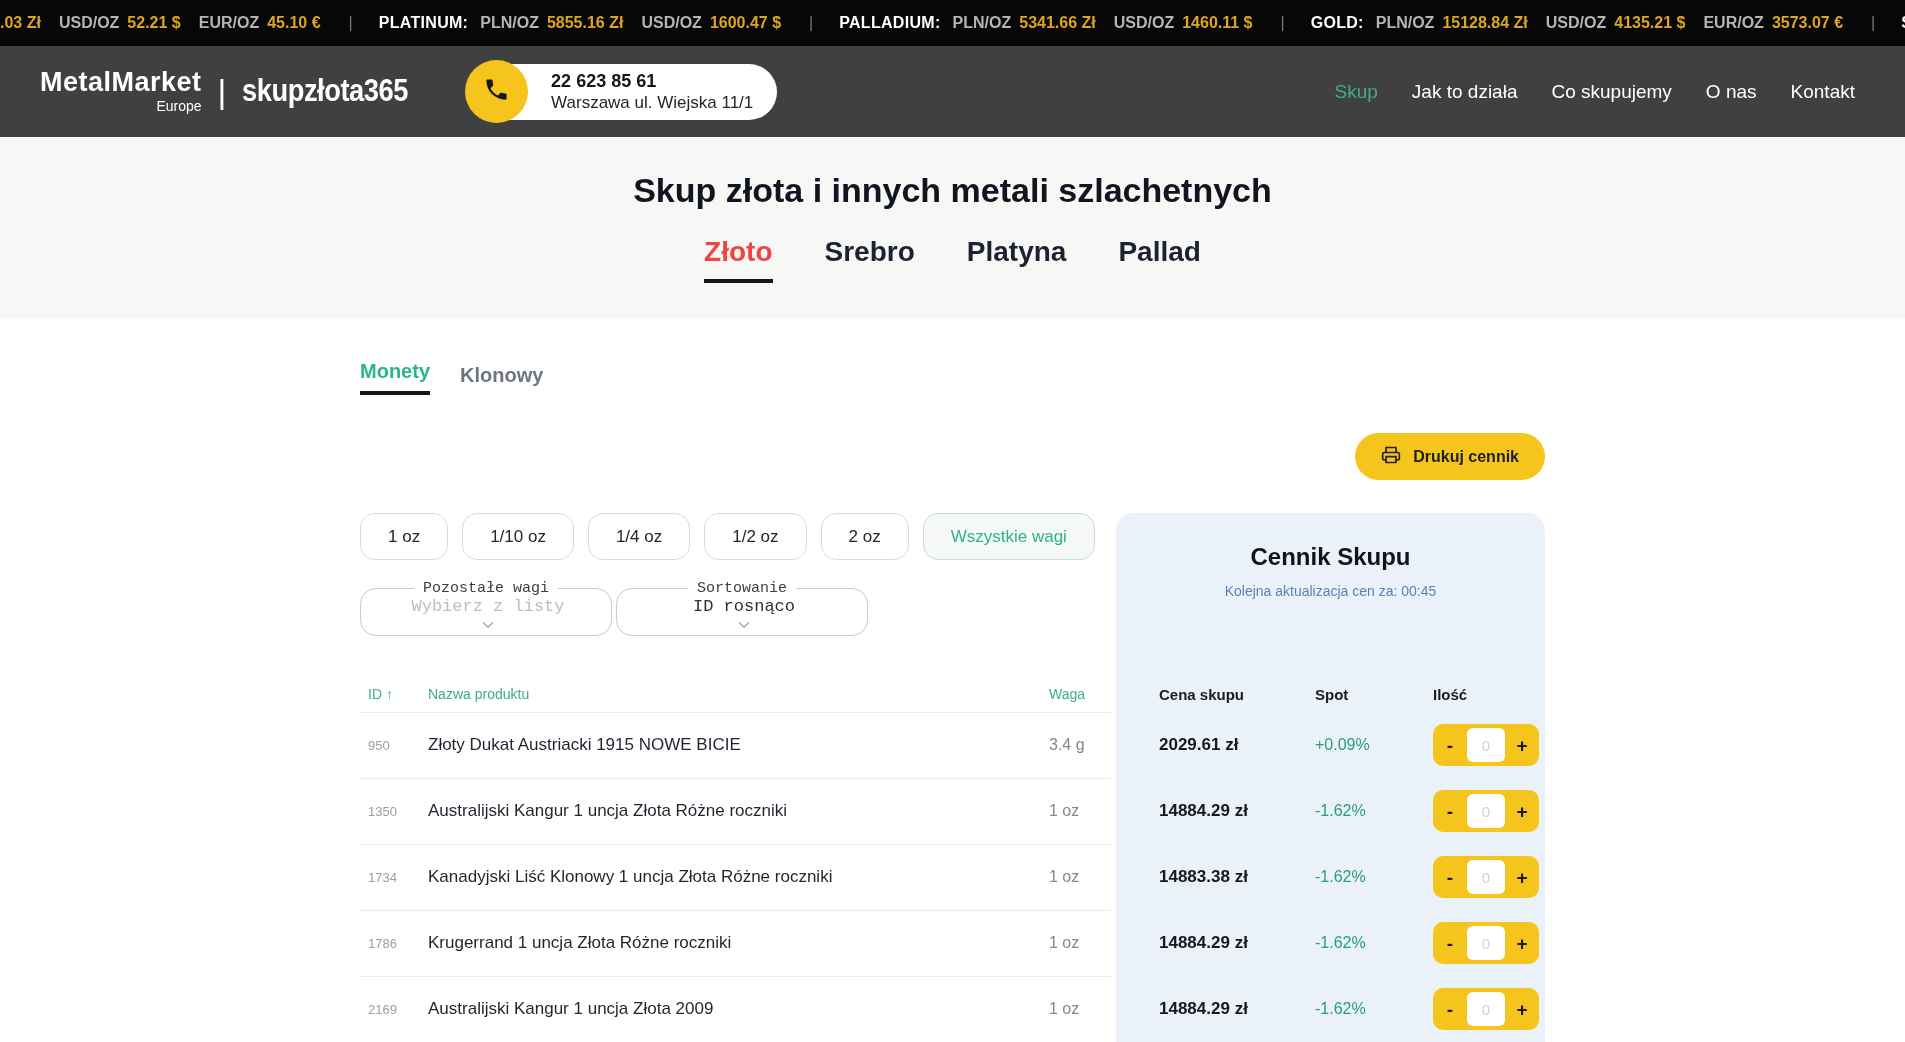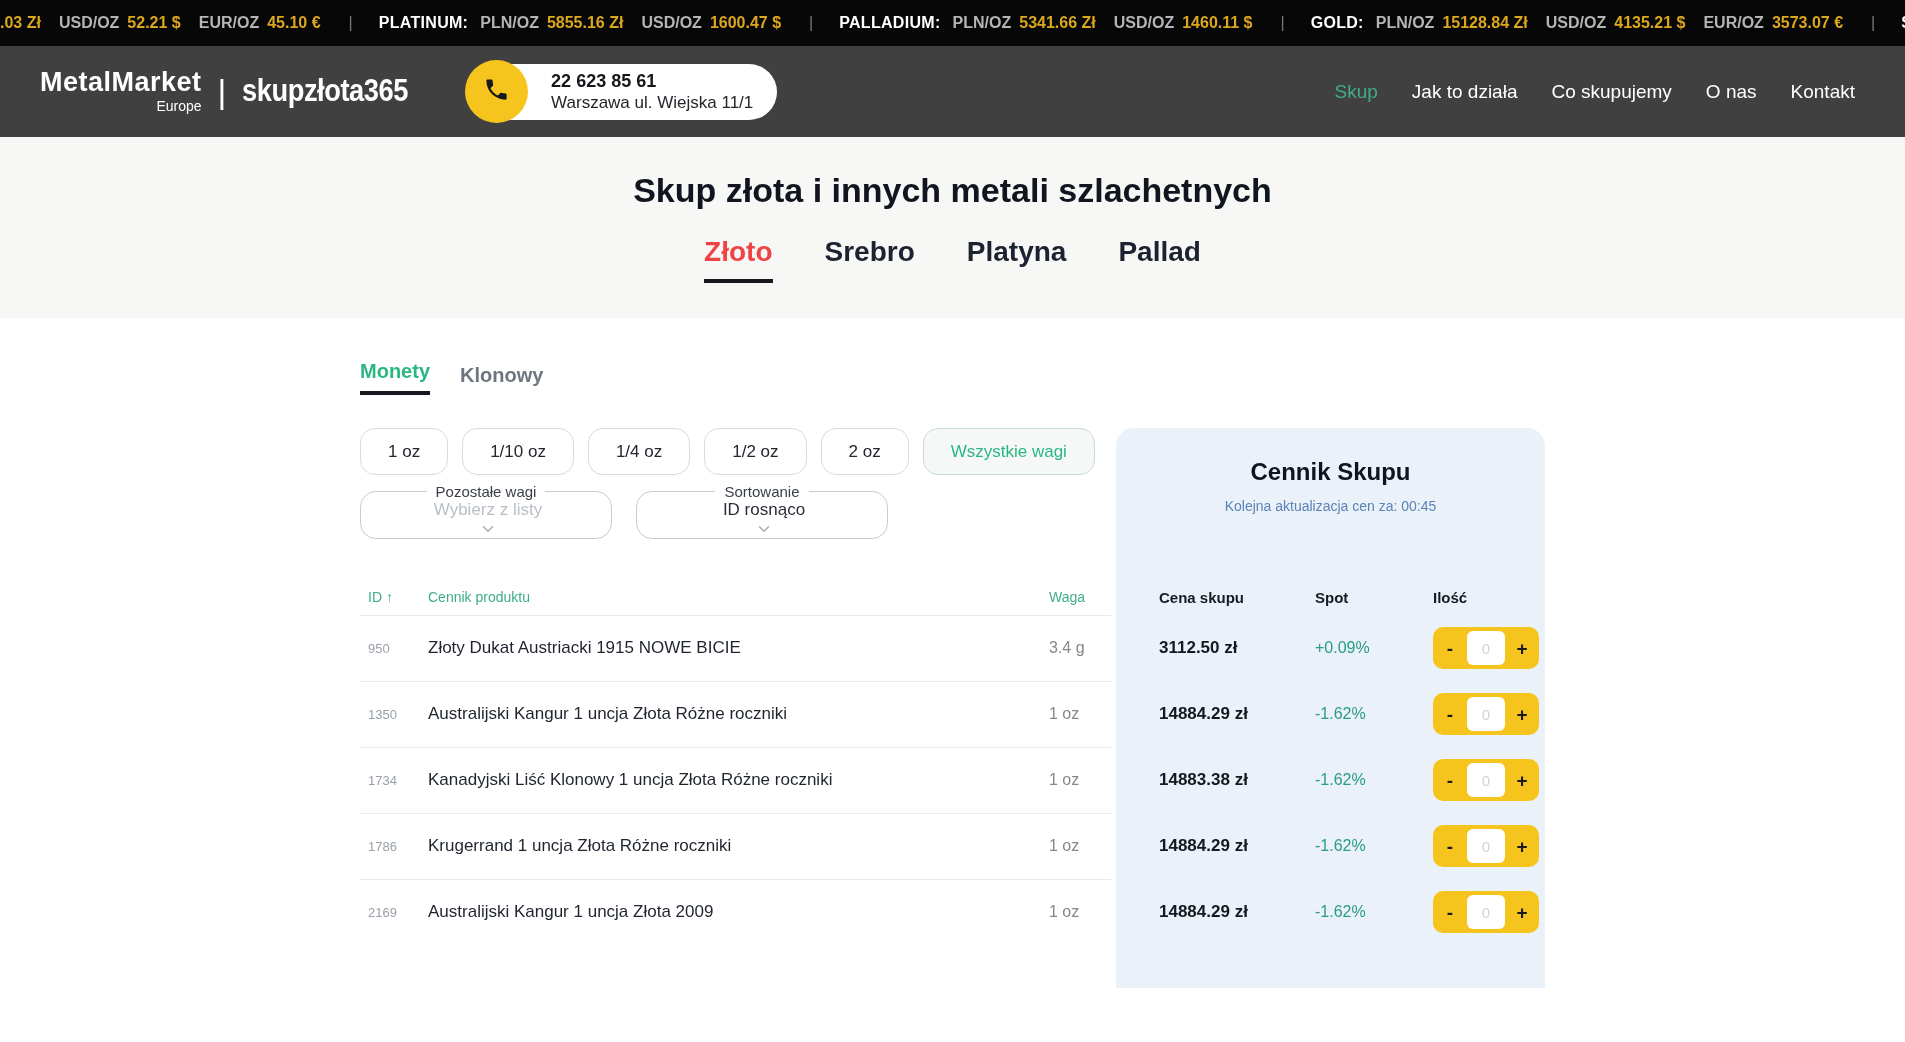--- a/index.html
+++ b/index.html
@@ -65,21 +65,21 @@
     background:#eaf1f8; border-radius:18px 18px 0 0; }
   .panel-title { margin-top:30px; text-align:center; font-size:24px; font-weight:700; color:#10141c; }
   .panel-note { margin-top:12px; text-align:center; font-size:14px; color:#5c83b8; }
 
   .left-col { position:relative; z-index:1; width:756px; }
   .chips-row { display:flex; gap:14px; }
   .chip { height:47px; padding:0 27px; border:1px solid #d7dade; border-radius:15px;
     background:#fff; display:flex; align-items:center; font-size:17px; color:#23262d; cursor:pointer; }
   .chip.active { color:#2bb784; border-color:#c8ddd2; background:#f5f8f6; }
 
-  .selects-row { margin-top:8px; display:flex; gap:24px; }
+  .selects-row { margin-top:20px; display:flex; gap:4px;font-family:Liberation Mono, monospace; }
   .select-field { width:252px; border:1px solid #c6cad1; border-radius:16px; padding:0 8px 6px 8px; cursor:pointer; }
   .select-field legend { margin:0 auto; font-size:15px; color:#3a3f47; padding:0 9px; }
   .select-inner { display:flex; align-items:center; height:32px; padding:0 4px 0 8px;flex-direction:column; }
   .select-value { flex:1; font-size:17px; color:#2a2f38; }
   .select-value.placeholder { color:#b9bec7; }
   .select-divider { width:1px; height:26px; background:#d5d8dd; margin-right:10px; }
 
   
   .table { position:relative; z-index:1; margin-top:40px; }
   .t-head { display:flex; align-items:center; height:36px; }
@@ -249,20 +249,32 @@
 
   <div class="content">
 
     <div class="subtabs">
 
         <div class="subtab active">Monety</div>
 
         <div class="subtab">Klonowy</div>
       </div>
 
+    <div class="print-row">
+      <button class="print-btn">
+        <span class="icon">
+          <svg viewBox="0 0 24 24" width="20" height="20" fill="none" stroke="#222" stroke-width="2" stroke-linecap="round" stroke-linejoin="round">
+              <path d="M6 9V3h12v6"></path>
+              <path d="M6 18H4a2 2 0 0 1-2-2v-5a2 2 0 0 1 2-2h16a2 2 0 0 1 2 2v5a2 2 0 0 1-2 2h-2"></path>
+              <rect x="6" y="14" width="12" height="7"></rect>
+            </svg>
+        </span>
+        <span>Drukuj cennik</span>
+      </button>
+    </div>
 
     <div class="grid-area">
 
       <div class="price-panel">
         <div class="panel-title">Cennik Skupu</div>
         <div class="panel-note">Kolejna aktualizacja cen za: 00:45</div>
       </div>
 
       <div class="left-col">
         <div class="chips-row">
@@ -308,34 +320,34 @@
           </fieldset>
         </div>
       </div>
 
       <div class="table">
         <div class="t-head">
           <div class="c-id h-green">
             <span>ID</span>
             <span>↑</span>
           </div>
-          <div class="c-name h-green">Cennik produktu</div>
+          <div class="c-name h-green">Nazwa produktu</div>
           <div class="c-waga h-green">Waga</div>
           <div class="c-price h-dark">Cena skupu</div>
           <div class="c-spot h-dark">Spot</div>
           <div class="c-qty h-dark">Ilość</div>
         </div>
 
         <div>
 
             <div class="t-row">
               <div class="c-id cell-id">950</div>
               <div class="c-name cell-name">Złoty Dukat Austriacki 1915 NOWE BICIE</div>
               <div class="c-waga cell-waga">3.4 g</div>
-              <div class="c-price cell-price">3112.50 zł</div>
+              <div class="c-price cell-price">2029.61 zł</div>
               <div class="c-spot cell-spot">+0.09%</div>
               <div class="c-qty">
                 <div class="stepper">
                   <button class="step-btn">-</button>
                   <div class="qty-box">0</div>
                   <button class="step-btn">+</button>
                 </div>
               </div>
             </div>
 

